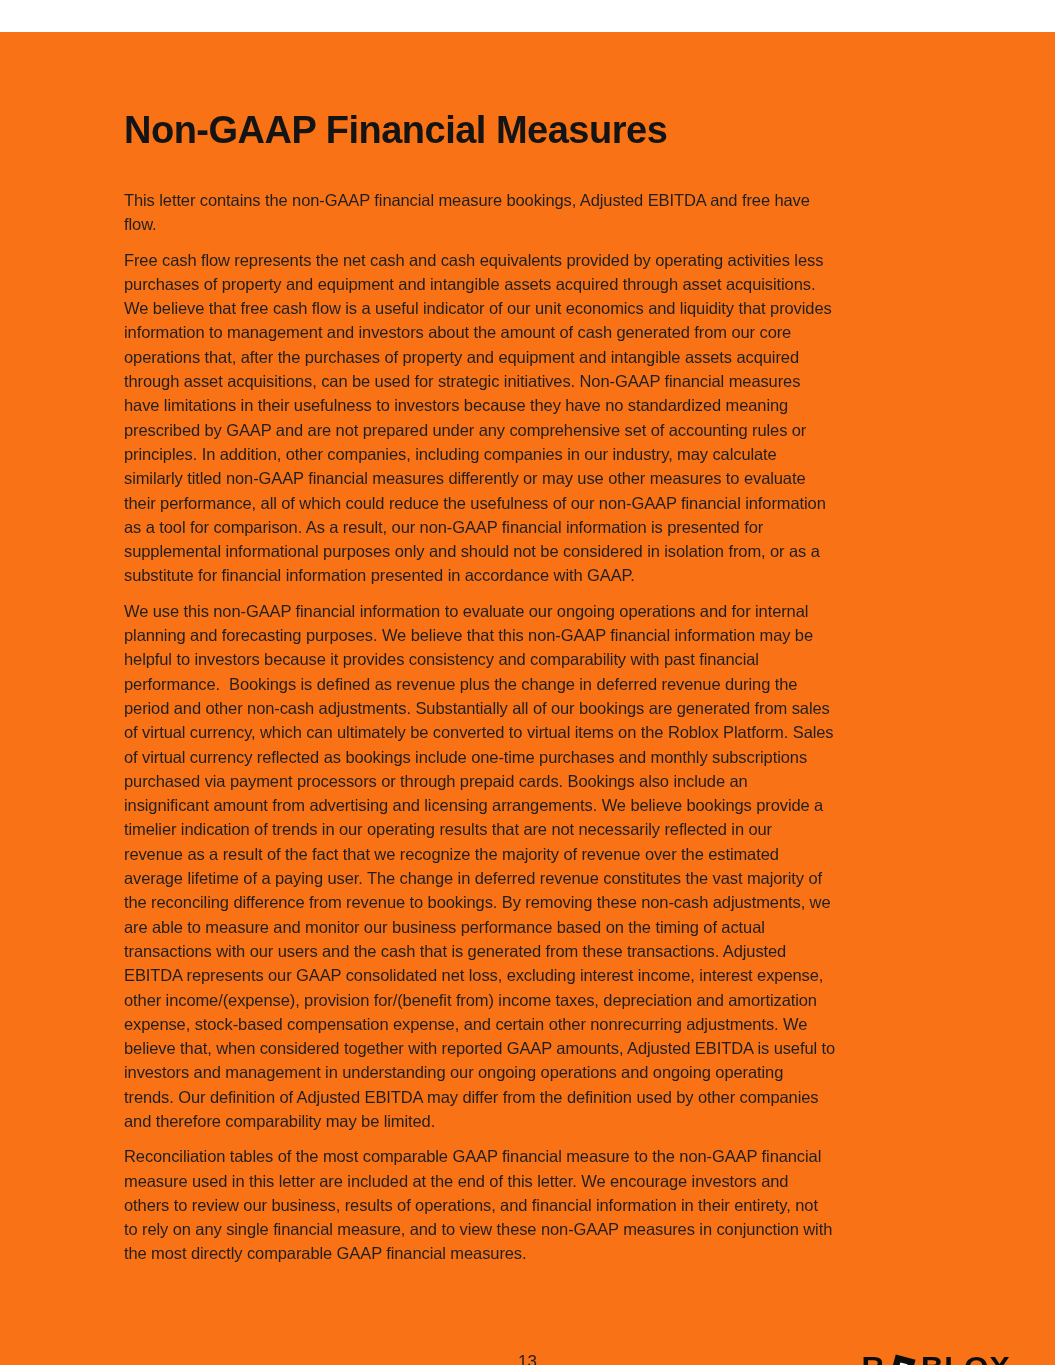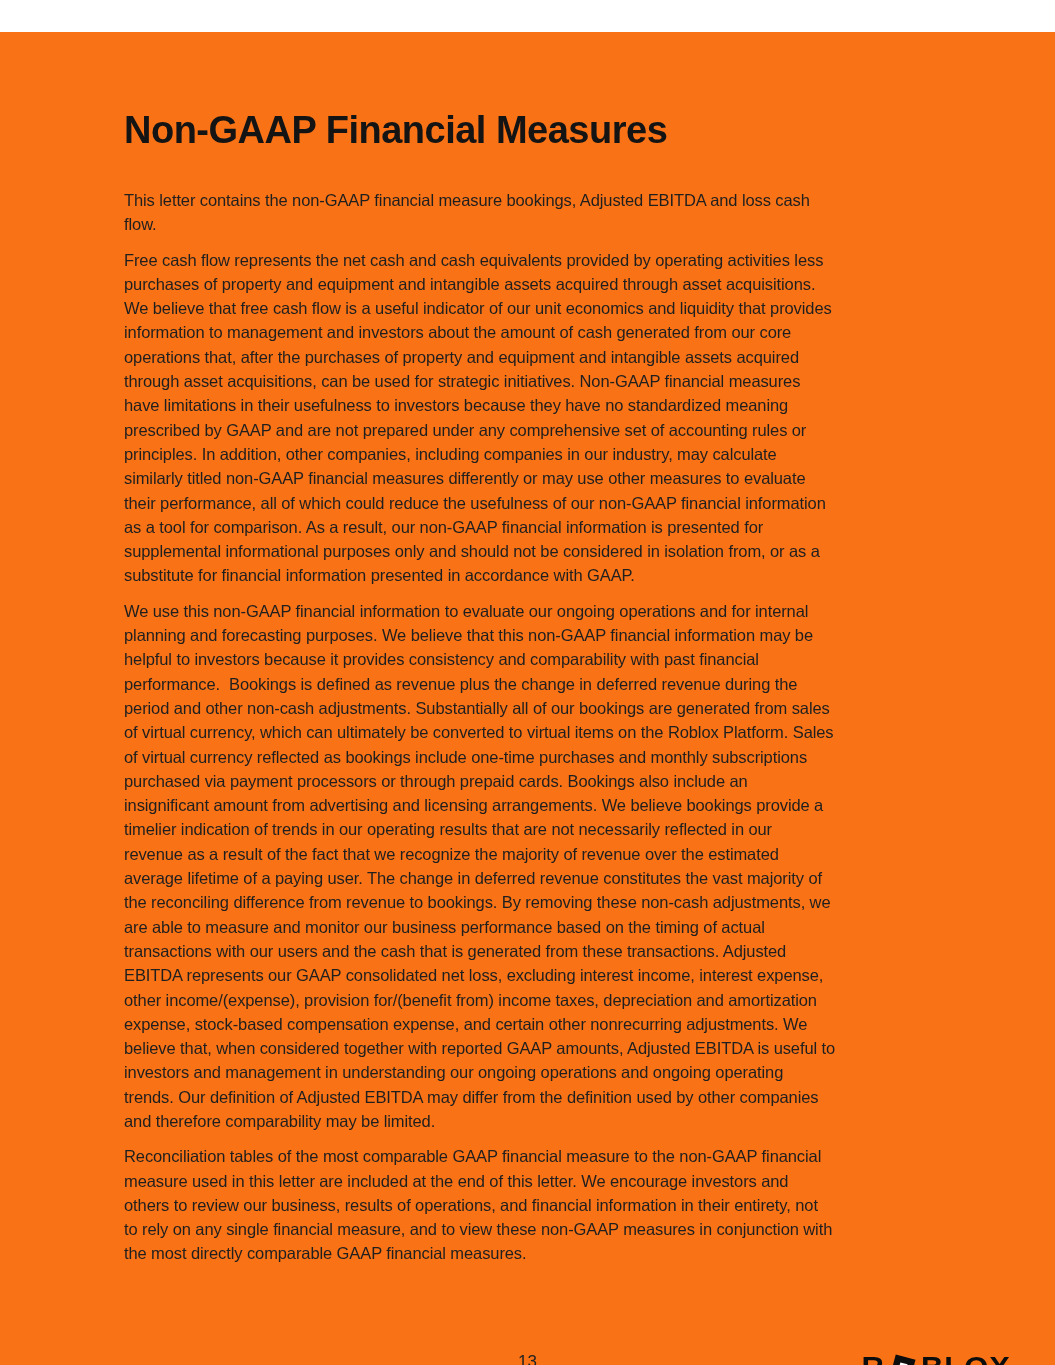--- a/index.html
+++ b/index.html
@@ -77,21 +77,21 @@
   }
 </style>
 </head>
 <body>
 
 <div class="page">
 
   <div class="content">
     <h1 class="doc-title">Non-GAAP Financial Measures</h1>
 
-    <p class="para">This letter contains the non-GAAP financial measure bookings, Adjusted EBITDA and loss cash
+    <p class="para">This letter contains the non-GAAP financial measure bookings, Adjusted EBITDA and free have
 flow.</p>
     <p class="para">Free cash flow represents the net cash and cash equivalents provided by operating activities less
 purchases of property and equipment and intangible assets acquired through asset acquisitions.
 We believe that free cash flow is a useful indicator of our unit economics and liquidity that provides
 information to management and investors about the amount of cash generated from our core
 operations that, after the purchases of property and equipment and intangible assets acquired
 through asset acquisitions, can be used for strategic initiatives. Non-GAAP financial measures
 have limitations in their usefulness to investors because they have no standardized meaning
 prescribed by GAAP and are not prepared under any comprehensive set of accounting rules or
 principles. In addition, other companies, including companies in our industry, may calculate

